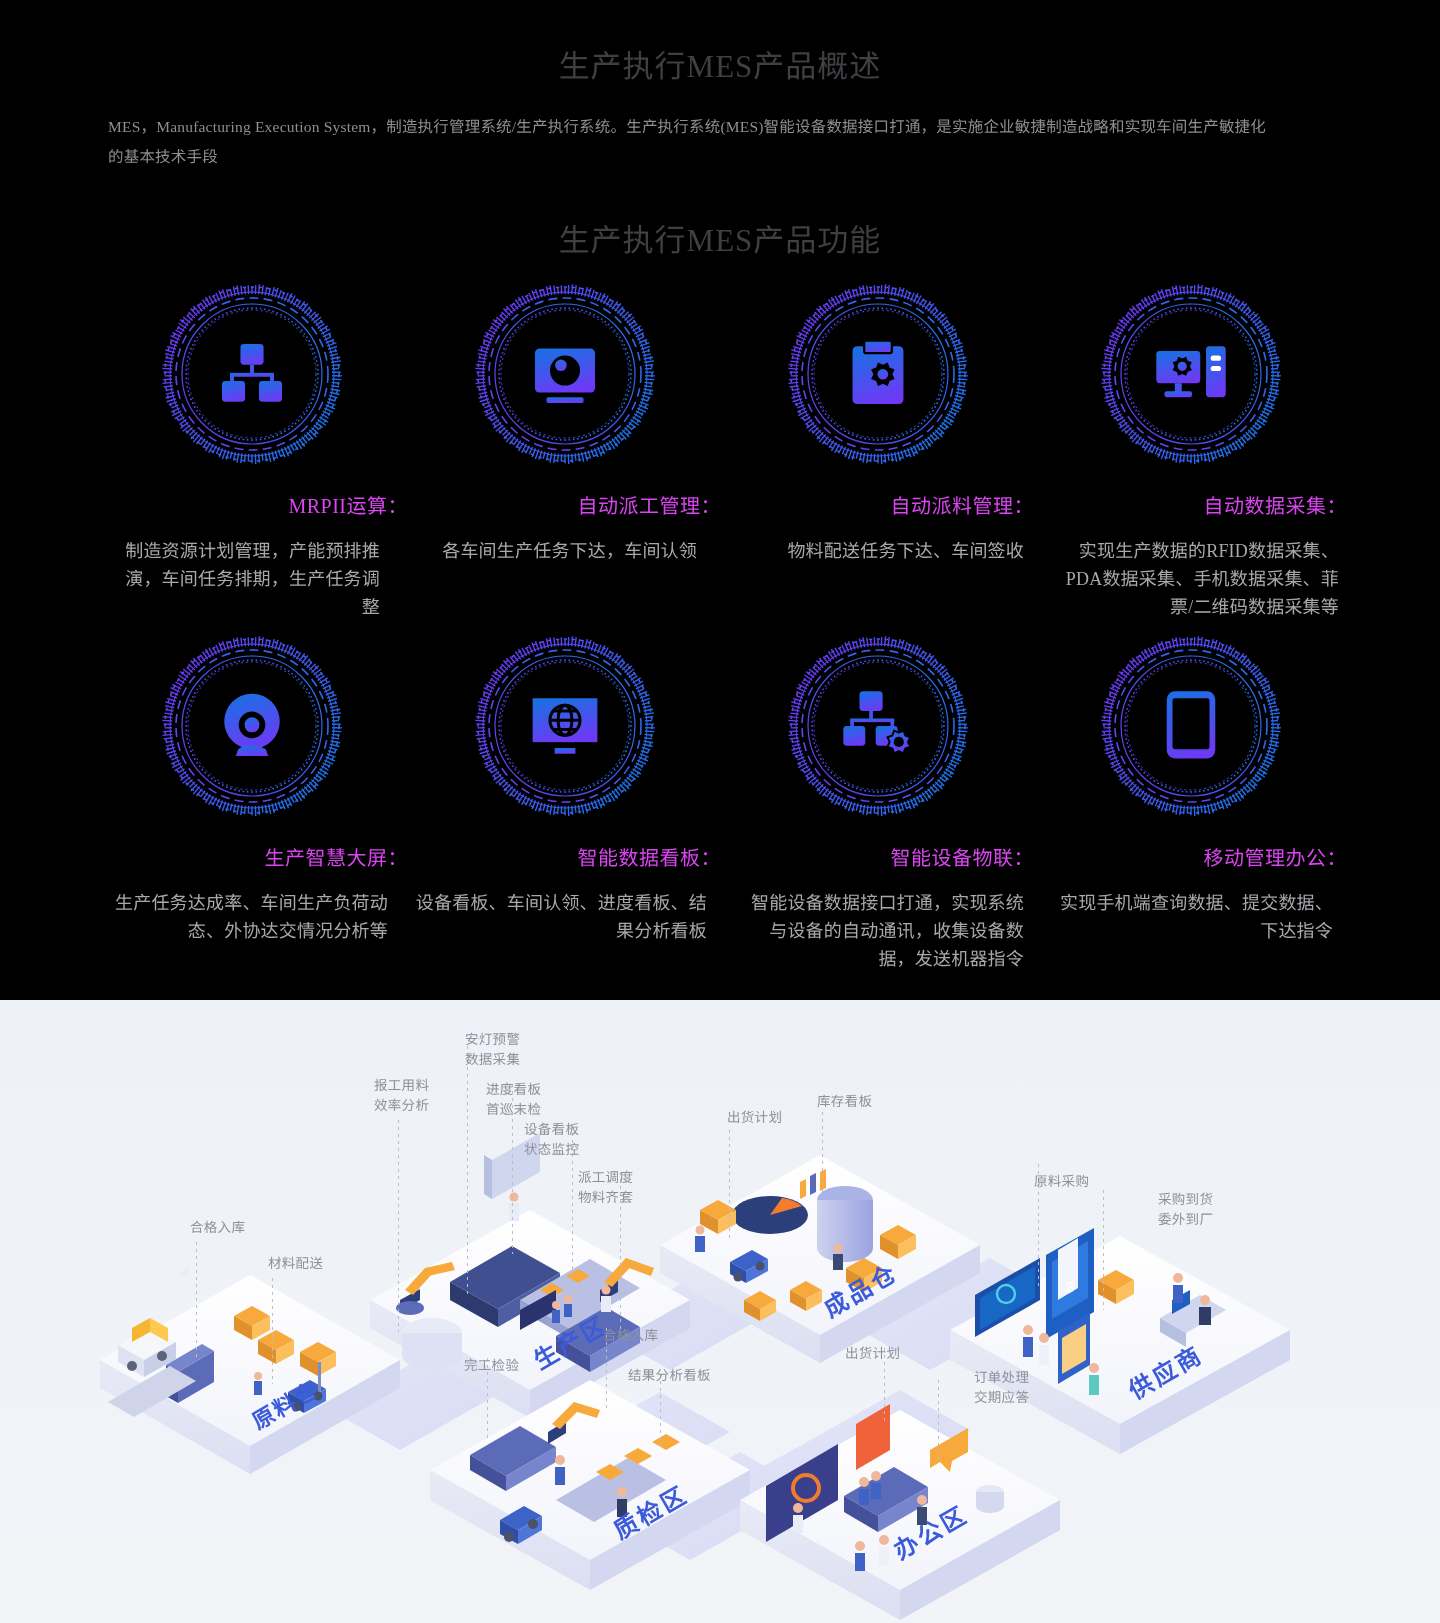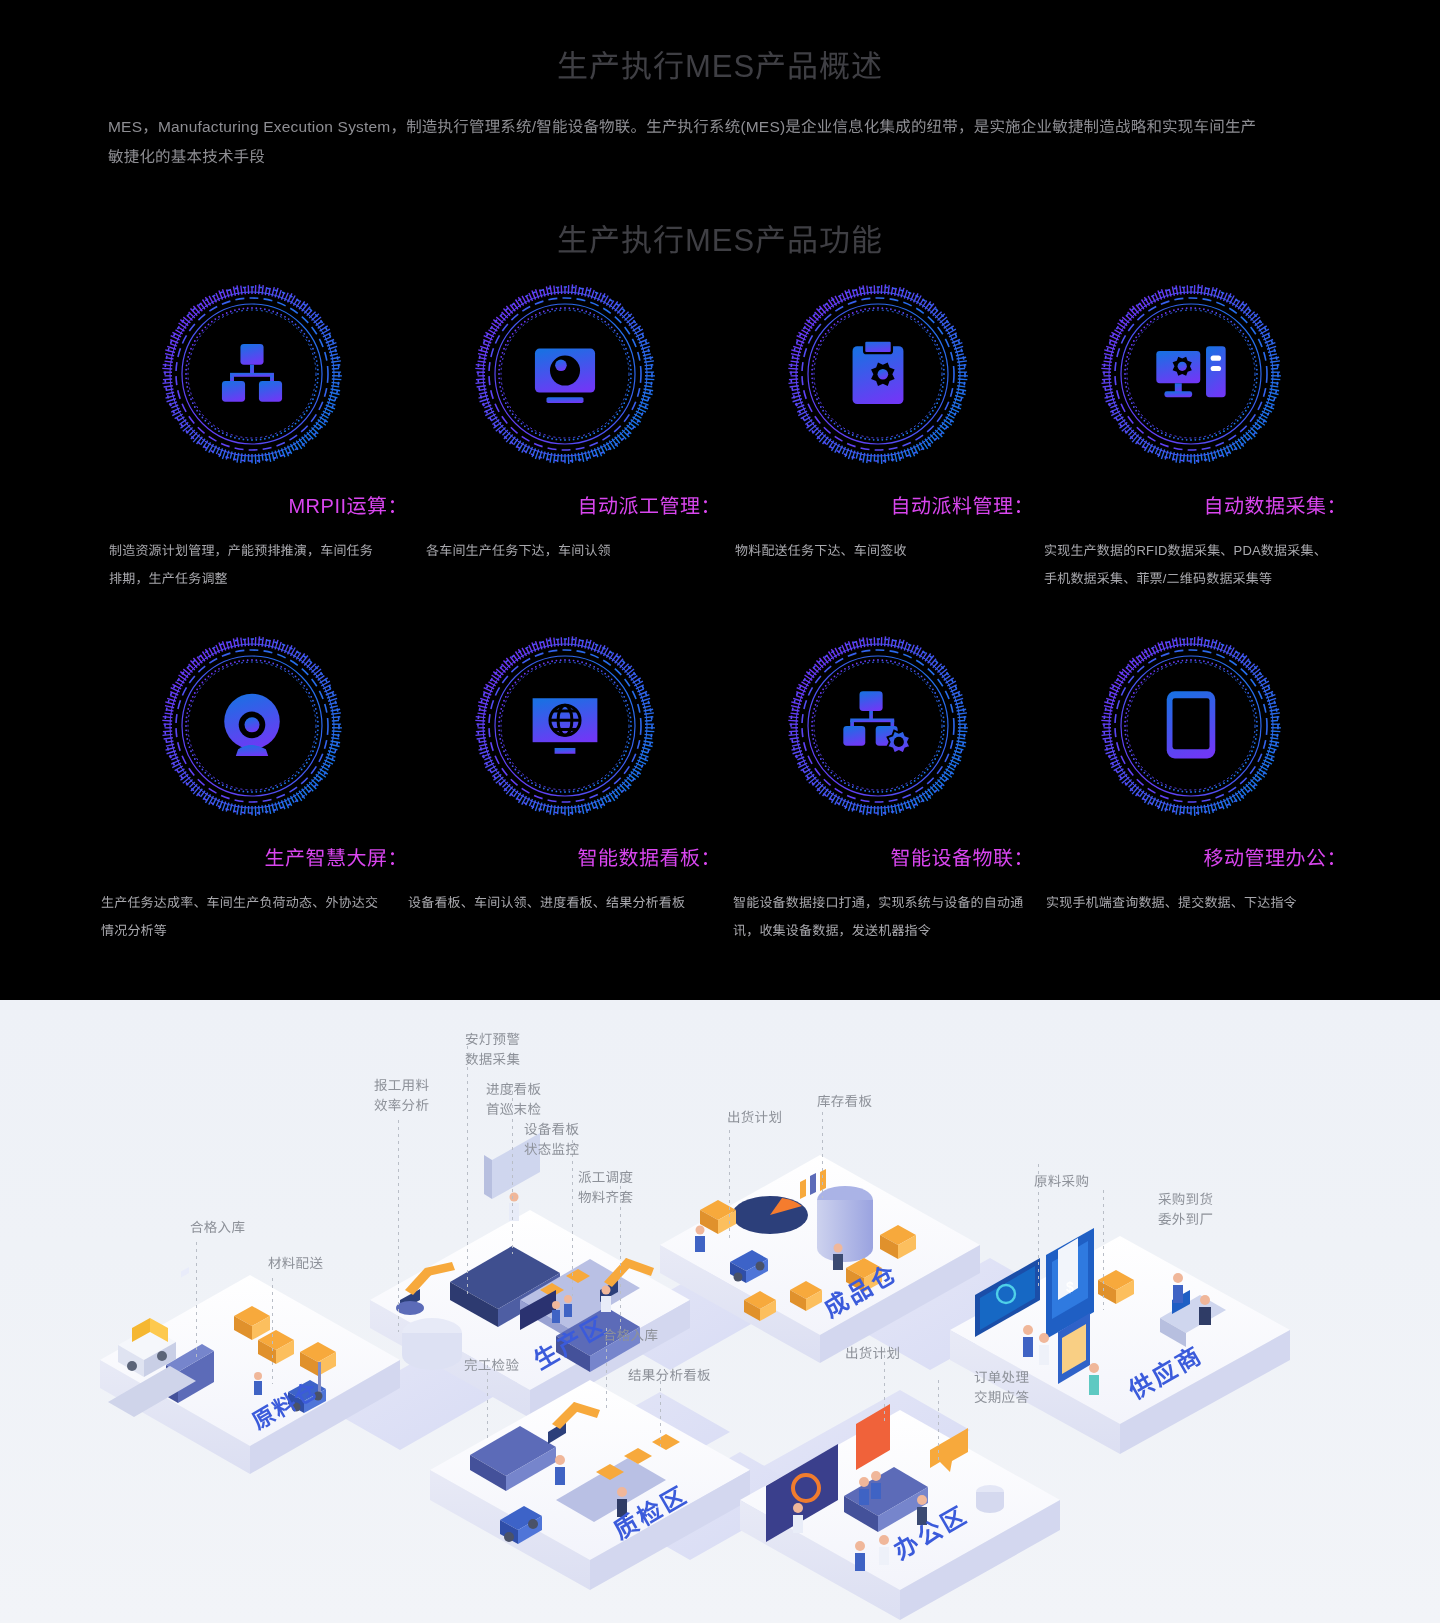--- a/index.html
+++ b/index.html
@@ -13,20 +13,21 @@
   }
   #page { position: relative; width: 1440px; height: 1623px; background:#000; }
 
   
   .dark-section {
     position: relative;
     width: 1440px;
     height: 1272px;
     background: #000000;
     overflow: hidden;
+    font-family: Liberation Serif, serif;
   }
   .title-overview {
     position: absolute;
     top: 48px; left: 0; width: 1440px;
     text-align: center;
     font-size: 31px;
     letter-spacing: 1px;
     color: #3f3f44;
     font-weight: 400;
     line-height: 1.2;
@@ -82,26 +83,26 @@
   .card-title {
     margin-top: 22px;
     text-align: right;
     font-size: 20px;
     color: #d946ef;
     letter-spacing: 0.5px;
     line-height: 1.4;
   }
   .card-desc {
     margin-top: 17px;
-    font-size: 13px;
+    font-size: 18px;
     line-height: 28px;
     color: #a8a8ad;
     letter-spacing: 0.2px;
     padding: 0 6px 0 12px;
-    text-align: left;
+    text-align: right;
   }
   
   .card:nth-child(1) .card-desc { padding-left: 14px; padding-right: 28px;}
   .card:nth-child(2) .card-desc { padding-left: 18px; padding-right: 24px;}
   .card:nth-child(3) .card-desc { padding-left: 14px; padding-right: 10px;}
   .card:nth-child(4) .card-desc { padding-left: 10px; padding-right: 8px;}
   .card:nth-child(5) .card-desc { padding-left: 6px; padding-right: 20px;}
   .card:nth-child(6) .card-desc { padding-left: 0px;  padding-right: 14px;}
   .card:nth-child(7) .card-desc { padding-left: 12px; padding-right: 10px;}
   .card:nth-child(8) .card-desc { padding-left: 12px; padding-right: 14px;}
@@ -134,21 +135,21 @@
 </style>
 </head>
 <body>
 
 <div id="page">
 
   <section class="dark-section">
 
     <h1 class="title-overview">生产执行MES产品概述</h1>
 
-    <p class="intro-para">MES，Manufacturing Execution System，制造执行管理系统/智能设备物联。生产执行系统(MES)是企业信息化集成的纽带，是实施企业敏捷制造战略和实现车间生产敏捷化的基本技术手段</p>
+    <p class="intro-para">MES，Manufacturing Execution System，制造执行管理系统/生产执行系统。生产执行系统(MES)智能设备数据接口打通，是实施企业敏捷制造战略和实现车间生产敏捷化的基本技术手段</p>
 
     <h2 class="title-features">生产执行MES产品功能</h2>
 
     <div class="grid">
 
       <div class="card">
         <div class="ring-wrap">
           <svg class="ring-svg" viewBox="0 0 192 192">
             <defs>
               <linearGradient id="g1" x1="1" y1="0" x2="0" y2="1">

